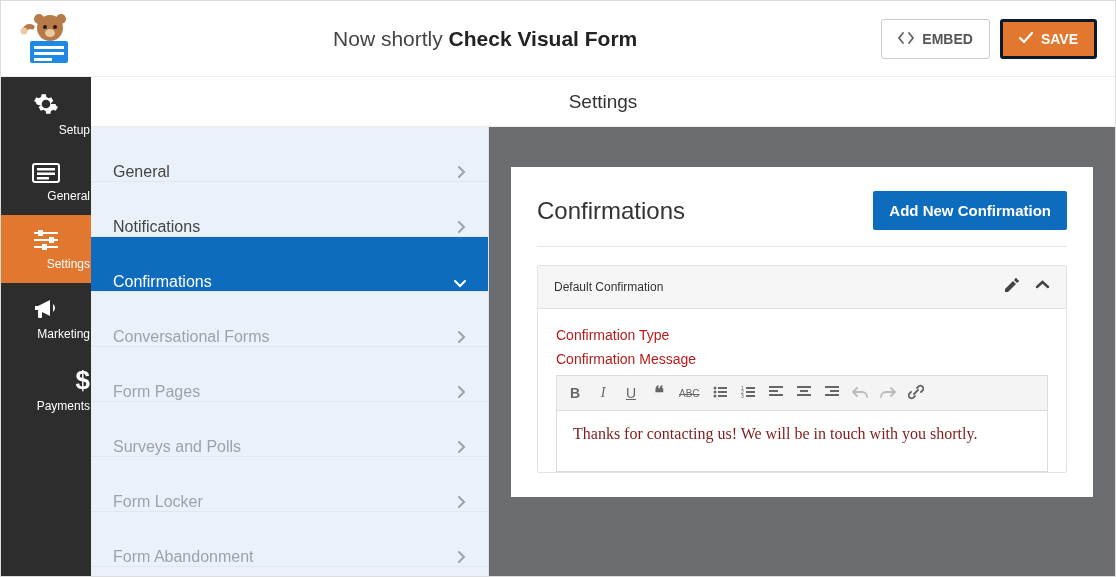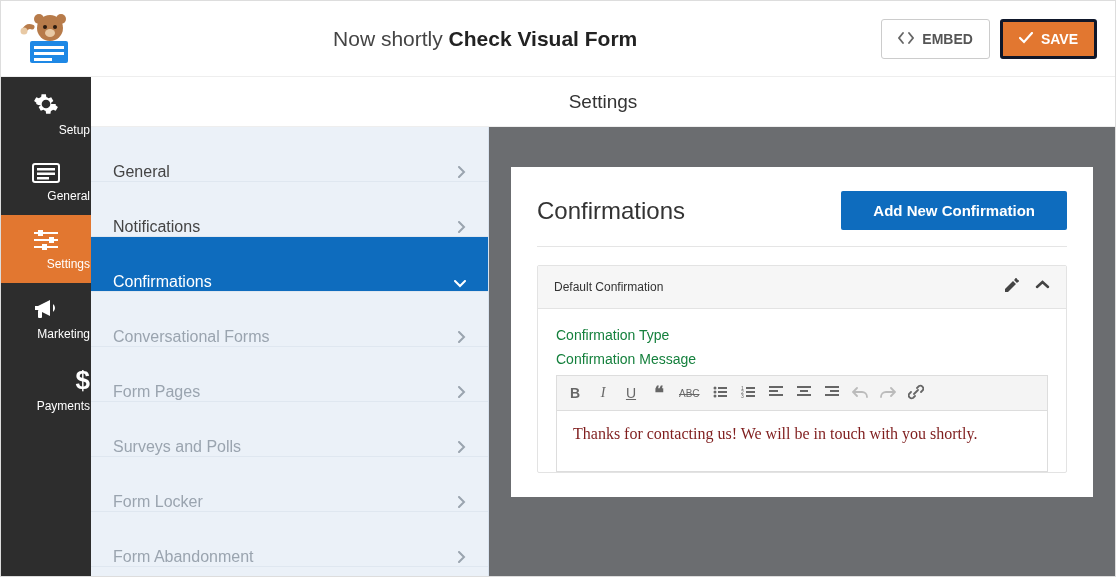--- a/index.html
+++ b/index.html
@@ -37,27 +37,27 @@
 .slist-item.active { background:#0e6cbe; color:#fff; }
 .slist-item.muted { color:#9aa4af; }
 .slist-item .chev { font-size:14px; color:#9aa4af; }
 .slist-item.active .chev { color:#fff; }
 
 
 .mainpanel { flex:1; background:#6b6d70; padding: 40px 22px 0; overflow:auto; }
 .card { background:#fff; padding: 24px 26px; }
 .card-head { display:flex; align-items:center; justify-content:space-between; border-bottom:1px solid #e5e5e5; padding-bottom:16px; margin-bottom:18px; }
 .card-title { font-size:24px; font-weight:400; color:#333; }
-.btn-add { background:#0e6cbe; color:#fff; border:none; padding:11px 32px; font-size:15px; font-weight:600; border-radius:2px; cursor:pointer; }
+.btn-add { background:#0e6cbe; color:#fff; border:none; padding:11px 16px; font-size:15px; font-weight:600; border-radius:2px; cursor:pointer; }
 
 .conf-box { border:1px solid #e3e3e3; border-radius:2px; }
 .conf-header { background:#f6f6f6; border-bottom:1px solid #e3e3e3; padding:12px 16px; display:flex; align-items:center; justify-content:space-between; font-size:12px; color:#333; }
 .conf-header .icons { display:flex; gap:16px; color:#555; }
 .conf-body { padding: 18px 18px 0; }
-.field-label { color:#15803d; font-size:14px; margin-bottom:8px; }
+.field-label { color:#b91c1c; font-size:14px; margin-bottom:8px; }
 .select { width:166px; height:34px; border:1px solid #ccc; border-radius:3px; background:#fff; padding:0 10px; font-size:14px; color:#333; display:flex; align-items:center; justify-content:space-between; cursor:pointer; margin-bottom:20px; }
 
 .editor-tabs { display:flex; justify-content:flex-end; gap:0; }
 .etab { padding:6px 14px; font-size:13px; border:1px solid #ddd; border-bottom:none; color:#555; background:#f7f7f7; cursor:pointer; }
 .etab.active { background:#fff; color:#333; }
 .editor { border:1px solid #ddd; }
 .toolbar { background:#f4f4f4; border-bottom:1px solid #ddd; padding:6px 10px; display:flex; gap:12px; align-items:center; color:#666; font-size:14px; }
 .toolbar .tbtn { cursor:pointer; min-width:16px; text-align:center; }
 .editor-content { padding:14px 16px; font-family: Georgia, 'Times New Roman', serif; font-size:16px; color:#7f1d1d; min-height:60px; }
 </style>

